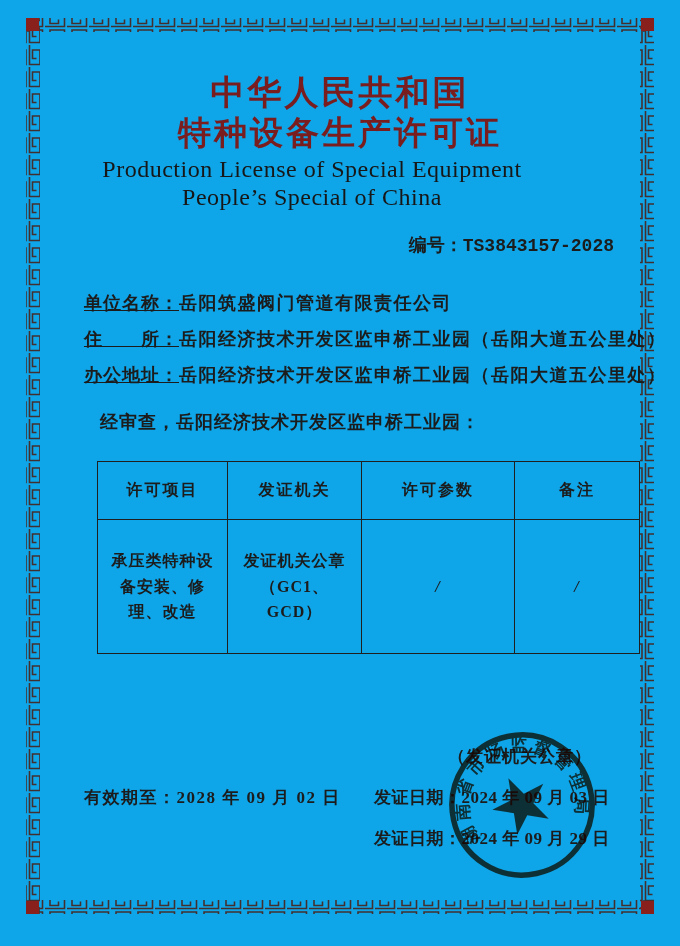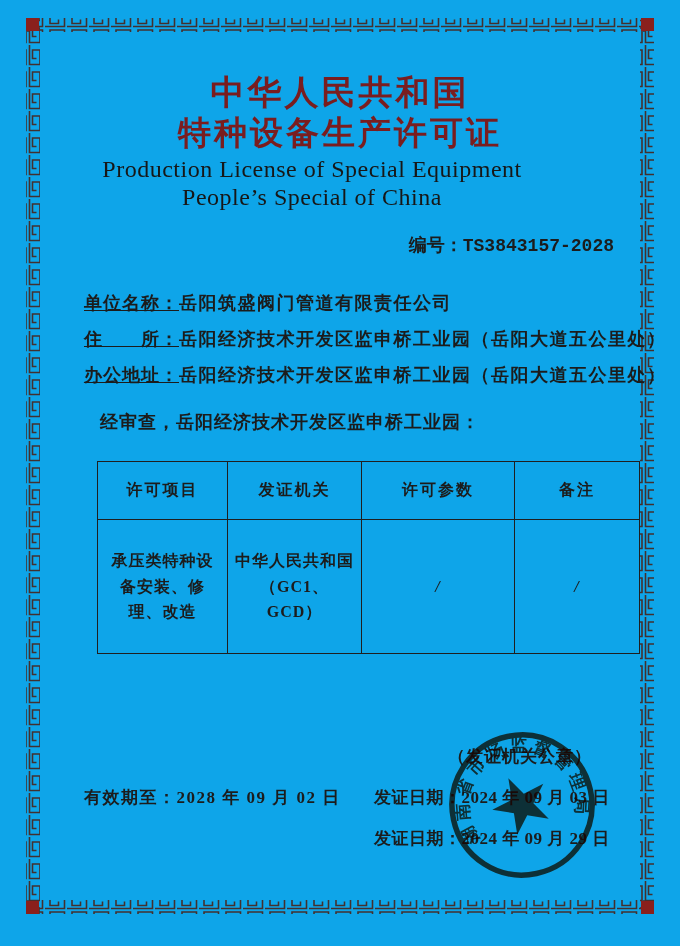--- a/index.html
+++ b/index.html
@@ -110,21 +110,21 @@
       <tr>
         <th>许可项目</th>
         <th>发证机关</th>
         <th>许可参数</th>
         <th>备注</th>
       </tr>
     </thead>
     <tbody>
       <tr>
         <td>承压类特种设备安装、修理、改造</td>
-        <td>中华人民共和国（GC1、GCD）</td>
+        <td>发证机关公章（GC1、GCD）</td>
         <td class="slash">/</td>
         <td class="slash">/</td>
       </tr>
     </tbody>
   </table>
 
   <div class="footer-line" id="seal-note">（发证机关公章）</div>
   <div class="footer-line" id="valid-until">
     <span>有效期至：</span><span>2028 年 09 月 02 日</span>
   </div>

